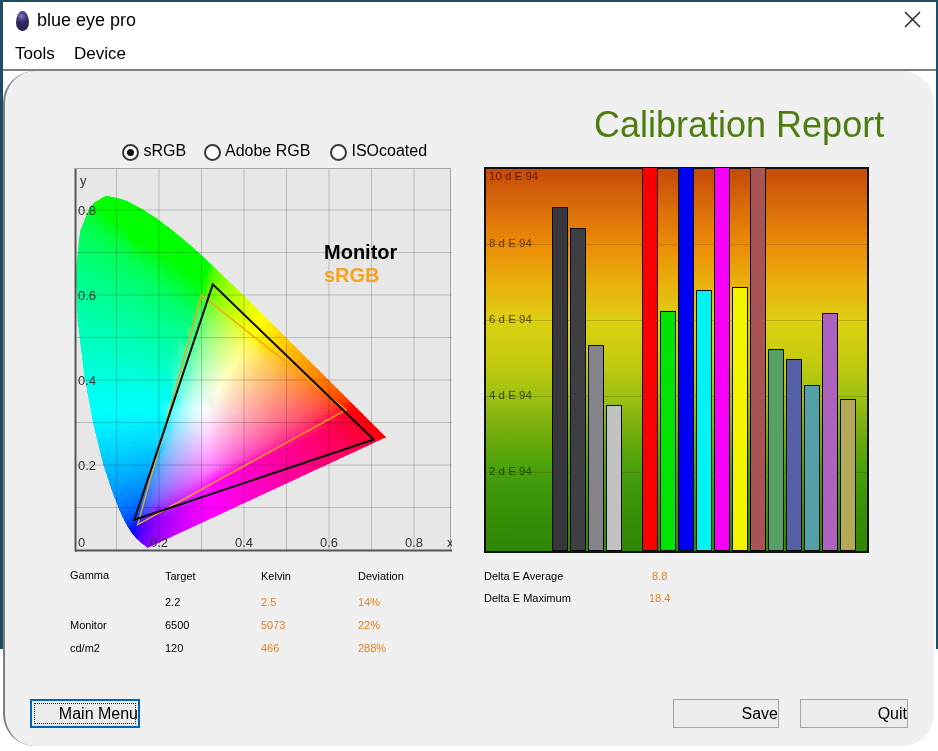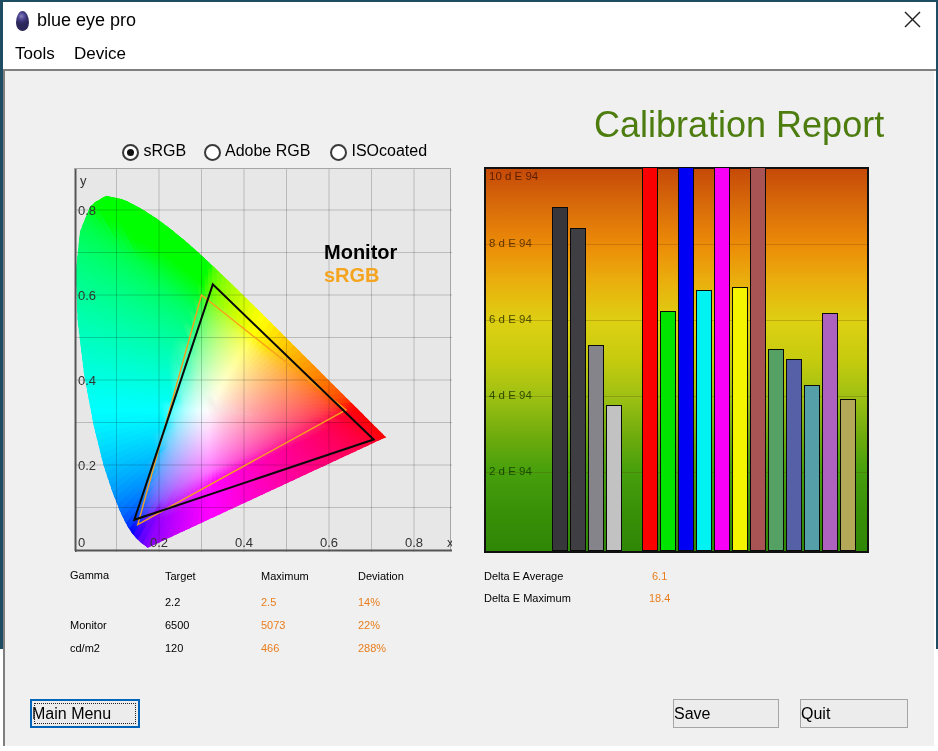--- a/index.html
+++ b/index.html
@@ -7,21 +7,21 @@
   #frame{position:absolute;left:0;top:0;width:938px;height:649px;background:#1e4d63;}
   #win{position:absolute;left:3px;top:2px;width:933px;height:747px;background:#ffffff;}
   #titlebar{position:absolute;left:0;top:0;width:100%;height:36px;background:#ffffff;}
   #appicon{position:absolute;left:13px;top:9px;width:13px;height:20px;border-radius:50% 50% 46% 46% / 58% 58% 42% 42%;
     background:radial-gradient(ellipse 60% 40% at 42% 26%, #8a84b8 0%, #55509a 35%, #3a3576 65%, #2b2758 100%);}
   #apptitle{position:absolute;left:34px;top:8px;font-size:18px;color:#000;}
   #closex{position:absolute;left:895px;top:2px;width:30px;height:30px;}
   #menubar{position:absolute;left:0;top:36px;width:100%;height:31px;background:#ffffff;}
   .menuitem{position:absolute;top:6px;font-size:17px;color:#000;}
   #sep{position:absolute;left:0;top:67px;width:100%;height:2px;background:#7f7f7f;}
-  #panel{position:absolute;left:0;top:69px;width:931px;height:675px;background:#f0f0f0;border-left:2px solid #7f7f7f;box-sizing:border-box;}
+  #panel{position:absolute;left:0;top:69px;width:931px;height:675px;background:#f0f0f0;border-left:2px solid #7f7f7f;box-sizing:border-box;border-radius:32px;}
   
   #lay{position:absolute;left:-5px;top:-71px;width:938px;height:751px;}
 
   
   .radio{position:absolute;width:13px;height:13px;border:2px solid #3a3a3a;border-radius:50%;background:#fff;box-sizing:content-box;}
   .radio .dot{position:absolute;left:3px;top:3px;width:7px;height:7px;border-radius:50%;background:#111;}
   .radlab{position:absolute;font-size:16px;color:#000;}
 
   
   #plot{position:absolute;left:74px;top:168px;width:377px;height:383px;background:#e7e7e7;border:1px solid #a6a6a6;box-sizing:border-box;}
@@ -39,21 +39,21 @@
       #c6cb0e 50%, #9cc013 60%, #6fab0d 70%, #47a00c 79%,
       #389007 90%, #2e8606 100%);}
   .gline{position:absolute;left:0;width:100%;height:1px;background:rgba(90,60,0,0.25);}
   .ylab{position:absolute;left:3px;font-size:11.5px;}
   .bar{position:absolute;border:1.5px solid #0a0a0a;box-sizing:border-box;}
   
   .t{position:absolute;font-size:11px;color:#000;white-space:nowrap;}
   .o{color:#e87e1e;}
   
   .btn{position:absolute;height:29px;background:#ececec;border:1px solid #a5a5a5;box-sizing:border-box;
-       font-size:16px;color:#000;text-align:left;line-height:27px;}
+       font-size:16px;color:#000;text-align:right;line-height:27px;}
   #btnmain{left:30px;top:699px;width:110px;border:2px solid #0065b8;line-height:25px;}
   #btnmain .focus{position:absolute;left:2px;top:2px;right:2px;bottom:2px;border:1px dotted #222;}
 </style>
 </head>
 <body>
 <div id="frame">
  <div id="win">
   <div id="titlebar">
     <div id="appicon"></div>
     <div id="apptitle">blue eye pro</div>
@@ -2263,37 +2263,37 @@
             <div class="bar" style="left:245.8px;top:117.5px;width:16.5px;height:264.5px;background:#f4f400;"></div>
             <div class="bar" style="left:263.8px;top:-2.0px;width:16.5px;height:384.0px;background:#a85454;"></div>
             <div class="bar" style="left:281.8px;top:180.0px;width:16.5px;height:202.0px;background:#55a063;"></div>
             <div class="bar" style="left:299.8px;top:190.0px;width:16.5px;height:192.0px;background:#5560a6;"></div>
             <div class="bar" style="left:317.8px;top:215.5px;width:16.5px;height:166.5px;background:#55a0a8;"></div>
             <div class="bar" style="left:335.8px;top:144.0px;width:16.5px;height:238.0px;background:#ad62c0;"></div>
             <div class="bar" style="left:353.8px;top:229.5px;width:16.5px;height:152.5px;background:#b3a959;"></div>
           </div>
 
     <div class="t" style="left:165px;top:570px;">Target</div>
-    <div class="t" style="left:261px;top:570px;">Maximum</div>
+    <div class="t" style="left:261px;top:570px;">Kelvin</div>
     <div class="t" style="left:358px;top:570px;">Deviation</div>
     <div class="t" style="left:70px;top:569px;">Gamma</div>
     <div class="t" style="left:165px;top:595.5px;">2.2</div>
     <div class="t o" style="left:261px;top:595.5px;">2.5</div>
     <div class="t o" style="left:358px;top:595.5px;">14%</div>
     <div class="t" style="left:70px;top:618.5px;">Monitor</div>
     <div class="t" style="left:165px;top:618.5px;">6500</div>
     <div class="t o" style="left:261px;top:618.5px;text-align:right;">5073</div>
     <div class="t o" style="left:358px;top:618.5px;">22%</div>
     <div class="t" style="left:70px;top:641.5px;">cd/m2</div>
     <div class="t" style="left:165px;top:641.5px;">120</div>
     <div class="t o" style="left:261px;top:641.5px;">466</div>
     <div class="t o" style="left:358px;top:641.5px;">288%</div>
 
     <div class="t" style="left:484px;top:570px;">Delta E Average</div>
-    <div class="t o" style="left:652px;top:570px;">6.1</div>
+    <div class="t o" style="left:652px;top:570px;">8.8</div>
     <div class="t" style="left:484px;top:591.5px;">Delta E Maximum</div>
     <div class="t o" style="left:649px;top:591.5px;">18.4</div>
 
     <div class="btn" id="btnmain">Main Menu<div class="focus"></div></div>
     <div class="btn" style="left:673px;top:699px;width:106px;">Save</div>
     <div class="btn" style="left:800px;top:699px;width:108px;">Quit</div>
 
    </div>
   </div>
  </div>

